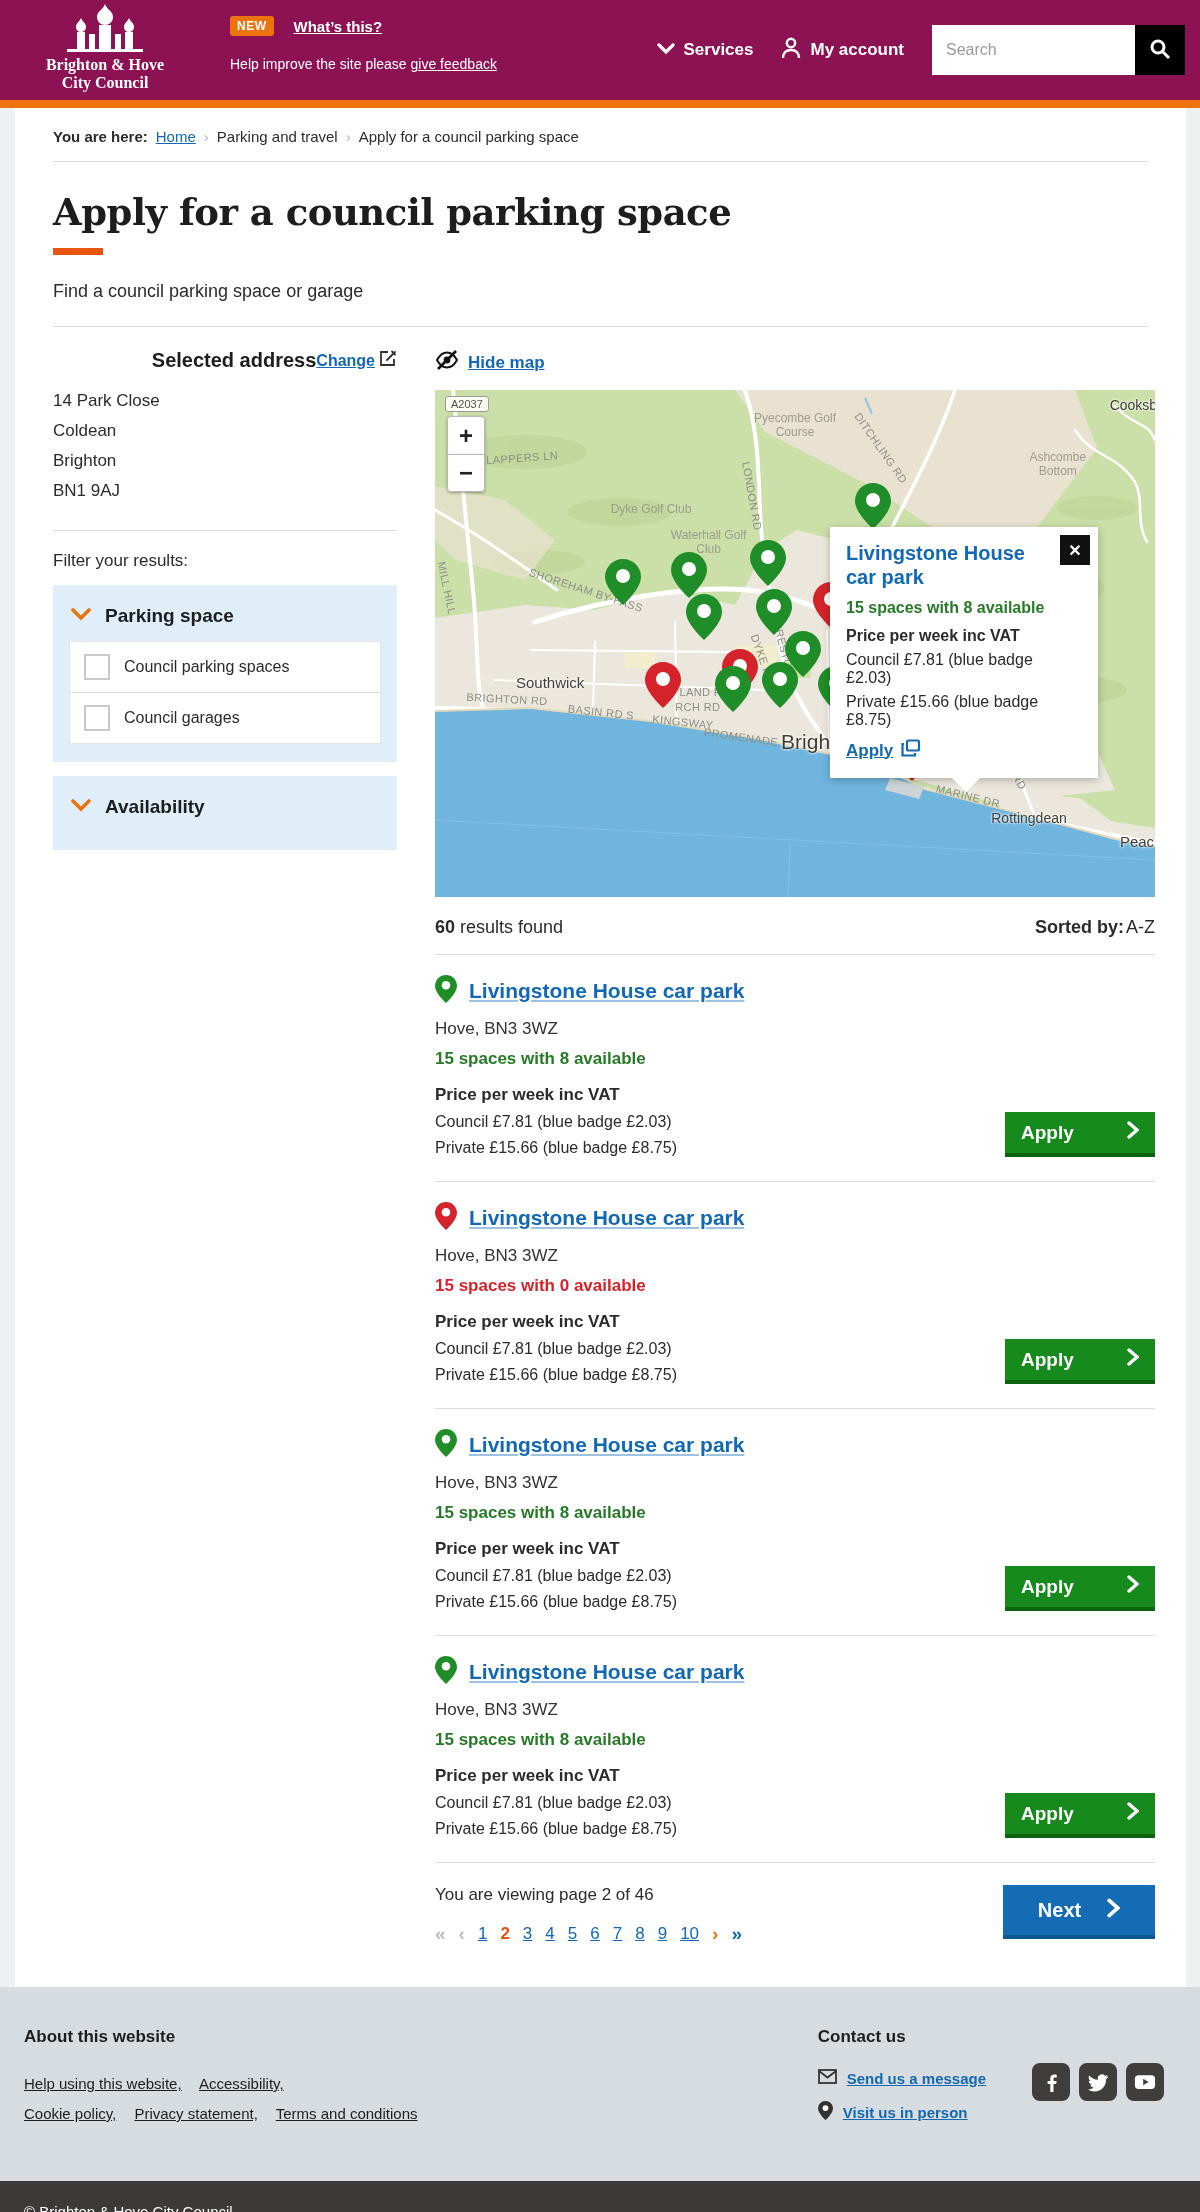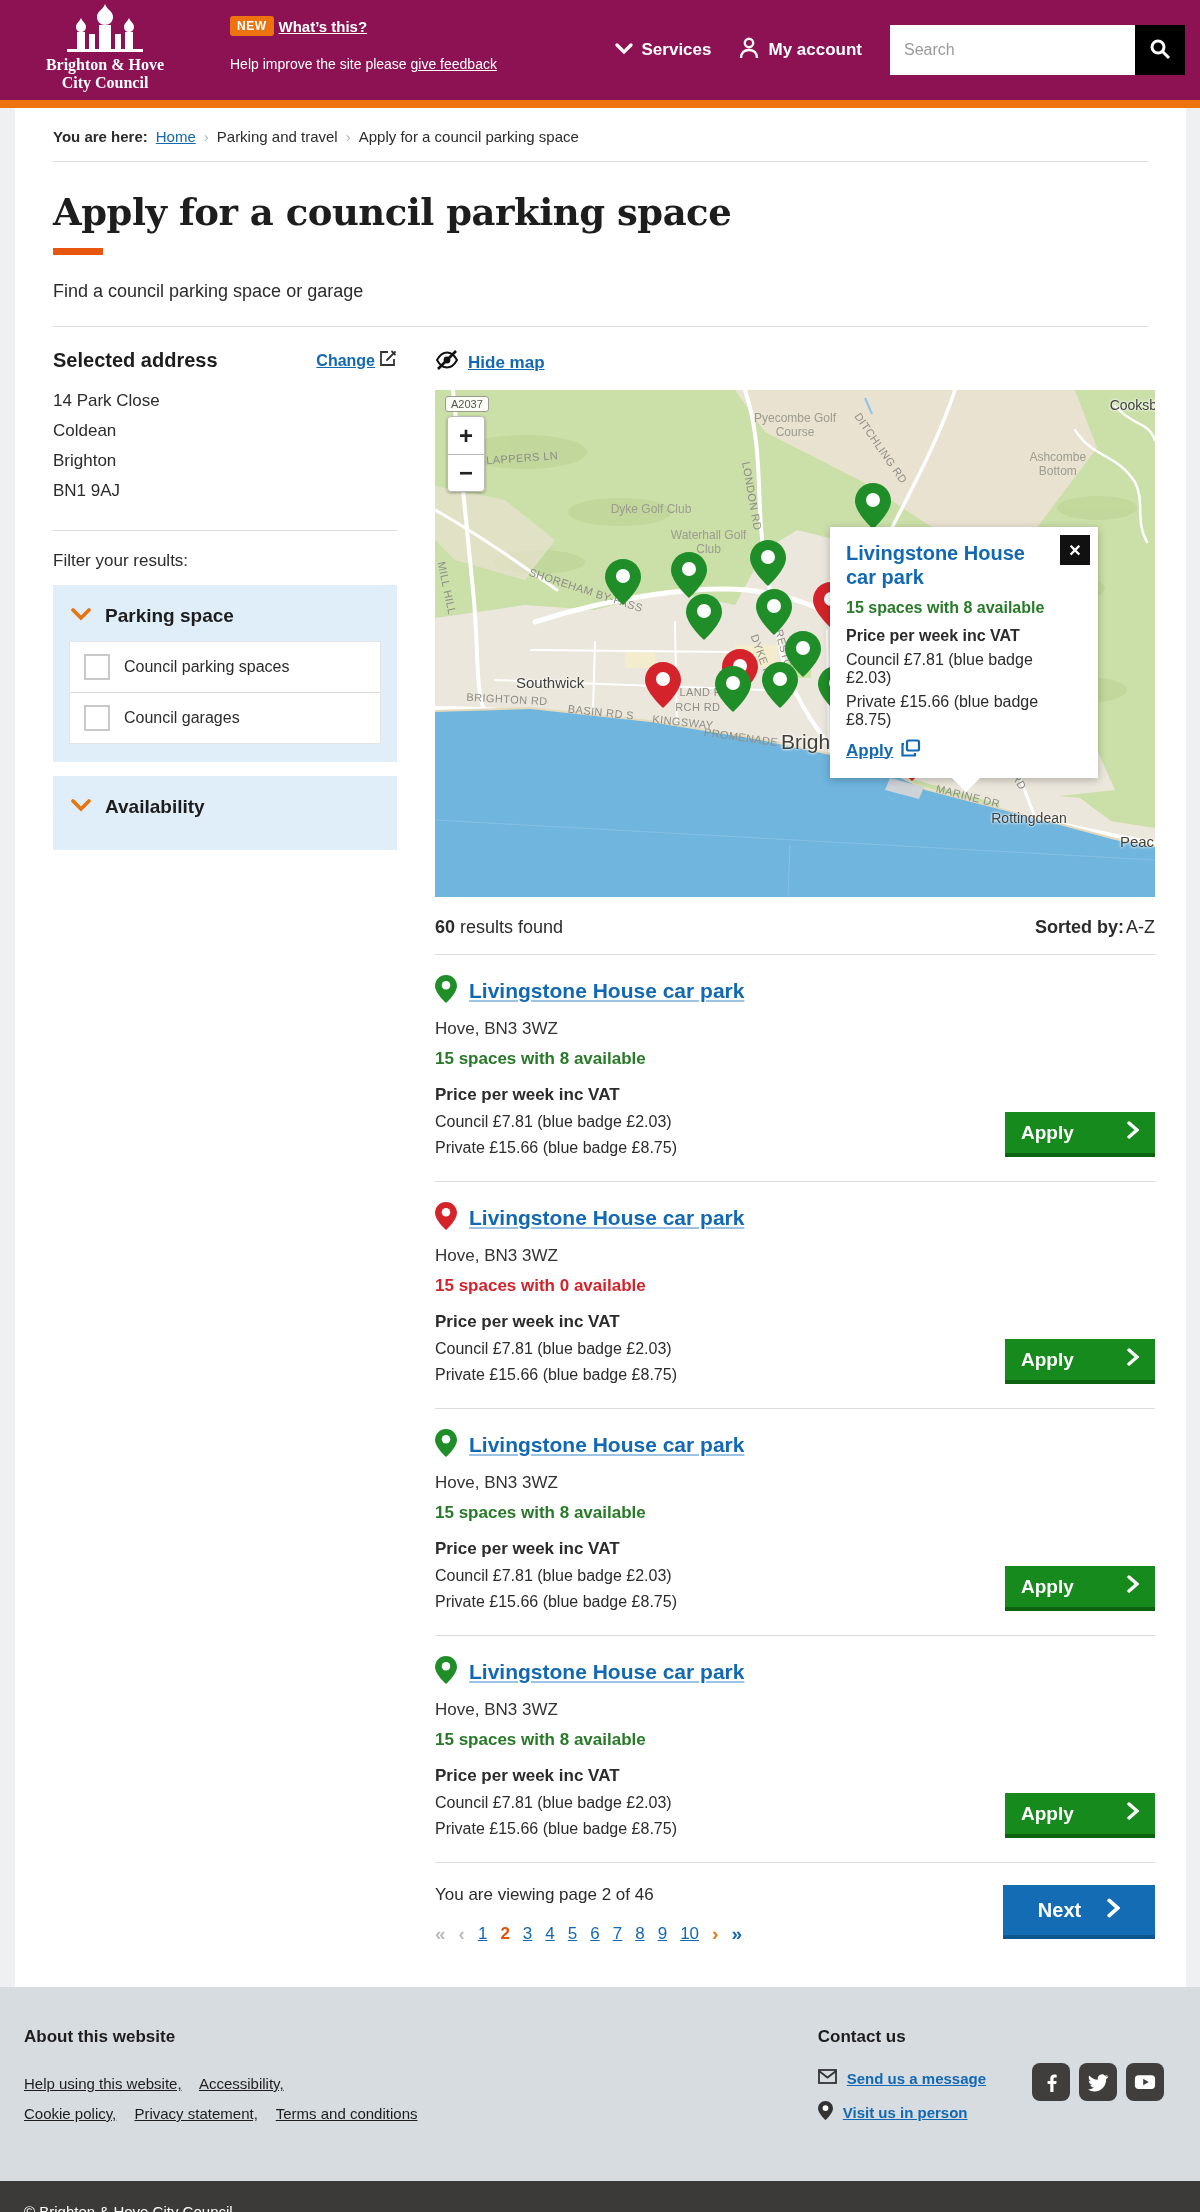--- a/index.html
+++ b/index.html
@@ -6,50 +6,50 @@
   html,body { background:#eef0f1; font-family:"Liberation Sans", sans-serif; color:#2b2b2b; }
   body { width:1200px; }
   a { text-decoration:none; }
 
   
   .hdr { background:#8c1254; height:100px; position:relative; }
   .logo { position:absolute; left:30px; top:4px; width:150px; text-align:center; color:#fff; }
   .logo svg { display:block; margin:0 auto; }
   .logo-txt { font-family:"Liberation Serif", serif; font-weight:bold; font-size:16px; line-height:18px; }
   .promo { position:absolute; left:230px; top:16px; color:#fff; }
-  .promo-r1 { display:flex; align-items:center; gap:5px; }
+  .promo-r1 { display:flex; align-items:center; gap:20px; }
   .badge-new { background:#ed730f; color:#fff; font-size:12px; font-weight:bold; padding:3px 7px; border-radius:3px; letter-spacing:.5px; }
   .whats { color:#fff; font-weight:bold; font-size:15px; text-decoration:underline; }
   .promo-r2 { font-size:14px; margin-top:20px; color:#fff; }
   .promo-r2 .fb { text-decoration:underline; }
   .hdr-nav { position:absolute; right:0; top:0; height:100px; display:flex; align-items:center; gap:28px; padding-right:15px; }
   .hnav-item { display:flex; align-items:center; gap:9px; color:#fff; font-weight:bold; font-size:17px; cursor:pointer; }
   .search-wrap { display:flex; }
-  .search-input { width:245px; height:50px; border:none; font-size:16px; padding:0 14px; font-family:"Liberation Sans",sans-serif; outline:none; }
+  .search-input { width:203px; height:50px; border:none; font-size:16px; padding:0 14px; font-family:"Liberation Sans",sans-serif; outline:none; }
   .search-input::placeholder { color:#9a9a9a; }
   .search-btn { width:50px; height:50px; background:#000; border:none; display:flex; align-items:center; justify-content:center; cursor:pointer; }
   .orange-bar { height:8px; background:#ed730f; }
 
   
   .page { background:#fff; margin:0 14px 0 15px; padding:0 38px 42px 38px; }
   .hr { border:none; border-top:1px solid #dcdcdc; }
   .crumbs { padding:20px 0 16px 0; font-size:15px; display:flex; gap:8px; align-items:center; }
   .crumbs .pre { font-weight:bold; }
   .crumb-link { color:#1268b3; text-decoration:underline; }
   .crumb-sep { color:#b5b5b5; }
   h1.title { font-family:"DejaVu Serif", "Liberation Serif", serif; font-weight:bold; font-size:37px; color:#1d1d1d; margin-top:28px; letter-spacing:-.5px; }
   .title-rule { width:50px; height:7px; background:#e8550f; margin-top:14px; }
   .subtitle { font-size:18px; margin:26px 0 24px 0; color:#2b2b2b; }
 
   .cols { display:flex; gap:38px; margin-top:22px; }
   .col-left { width:344px; flex:none; }
   .col-right { width:720px; flex:none; }
 
   
-  .addr-head { display:flex; justify-content:space-between; align-items:center; }
+  .addr-head { display:flex; justify-content:flex-end; align-items:center; }
   .addr-head h2 { font-size:20px; font-weight:bold; color:#1d1d1d; }
   .change-link { color:#1268b3; font-weight:bold; font-size:16px; text-decoration:underline; display:inline-flex; align-items:center; gap:5px; }
   .addr-lines { margin-top:14px; font-size:17px; line-height:30px; color:#2b2b2b; }
   .col-left .hr { margin:24px 0 20px 0; }
   .filter-caption { font-size:17px; margin-bottom:14px; }
   .fgroup { background:#dfeef8; padding:16px 16px 18px 16px; margin-bottom:14px; }
   .fgroup-head { display:flex; align-items:center; gap:14px; margin:4px 0 14px 2px; cursor:pointer; }
   .fgroup-head h3 { font-size:19px; font-weight:bold; color:#1d1d1d; }
   .fbox { background:#fff; border:1px solid #e4e4e4; }
   .frow { display:flex; align-items:center; gap:14px; padding:12px 14px; border-bottom:1px solid #dadada; cursor:pointer; }

